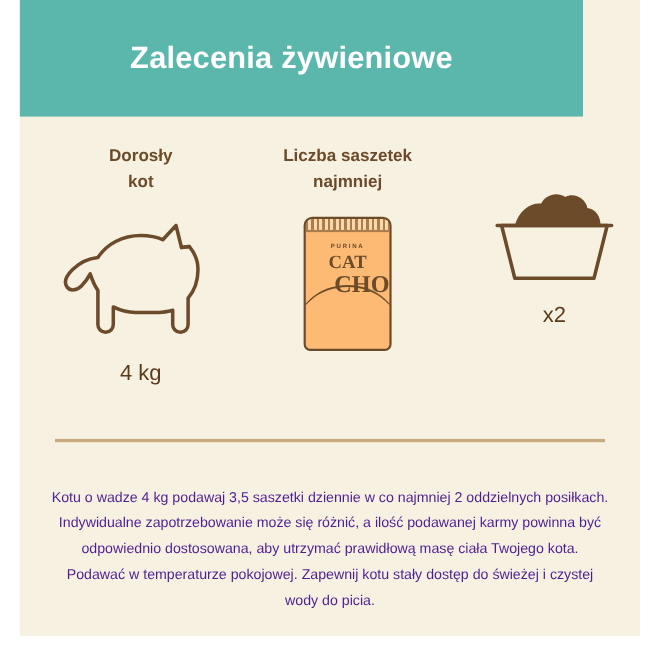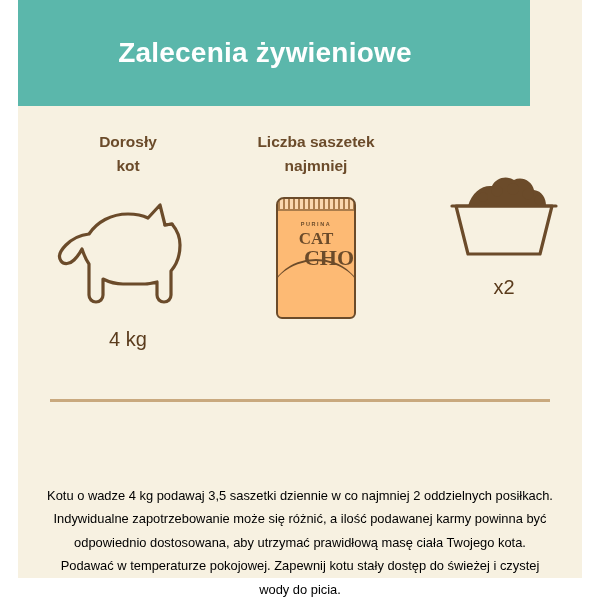--- a/index.html
+++ b/index.html
@@ -166,26 +166,25 @@
     background: #c9a97e;
   }
 
   
   .body-copy {
     position: absolute;
     left: 50%;
     transform: translateX(-50%);
     top: 440px;
     width: 508px;
-    color: #000000;
+    color: #4c1d95;
     font-size: 12.9px;
     line-height: 1.82;
     text-align: center;
     font-family: "Liberation Sans", sans-serif;
-    margin-top: 44px;
   }
 </style>
 </head>
 <body>
 
 <div class="page">
 
   <div class="header-band">
     <div class="header-title">Zalecenia żywieniowe</div>
   </div>

